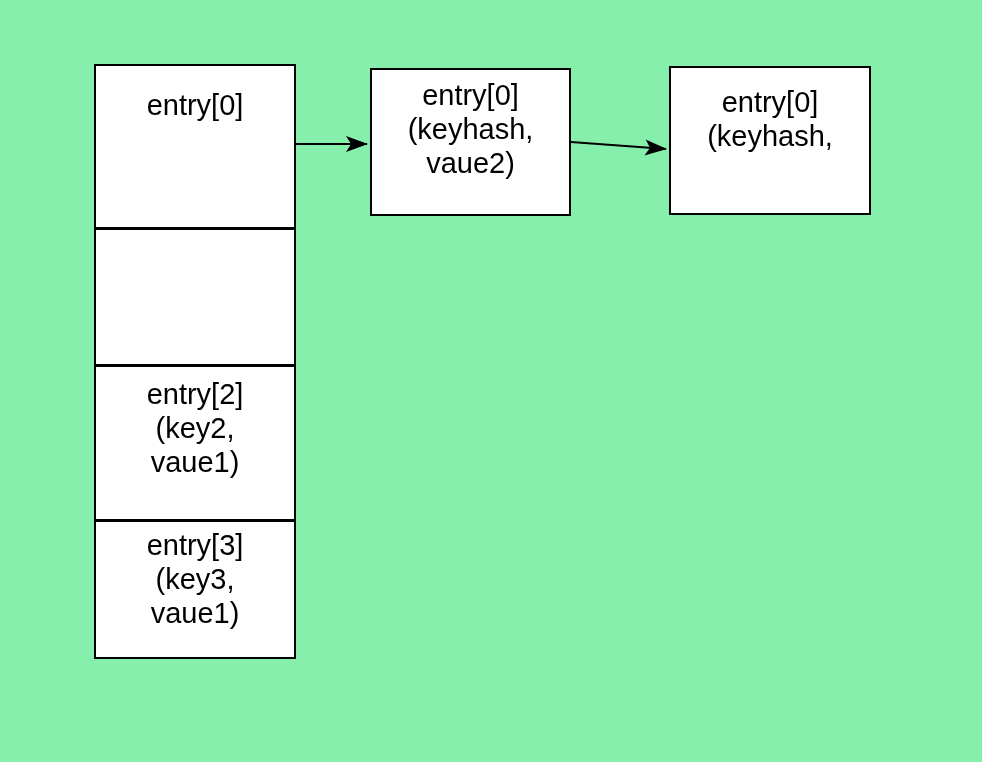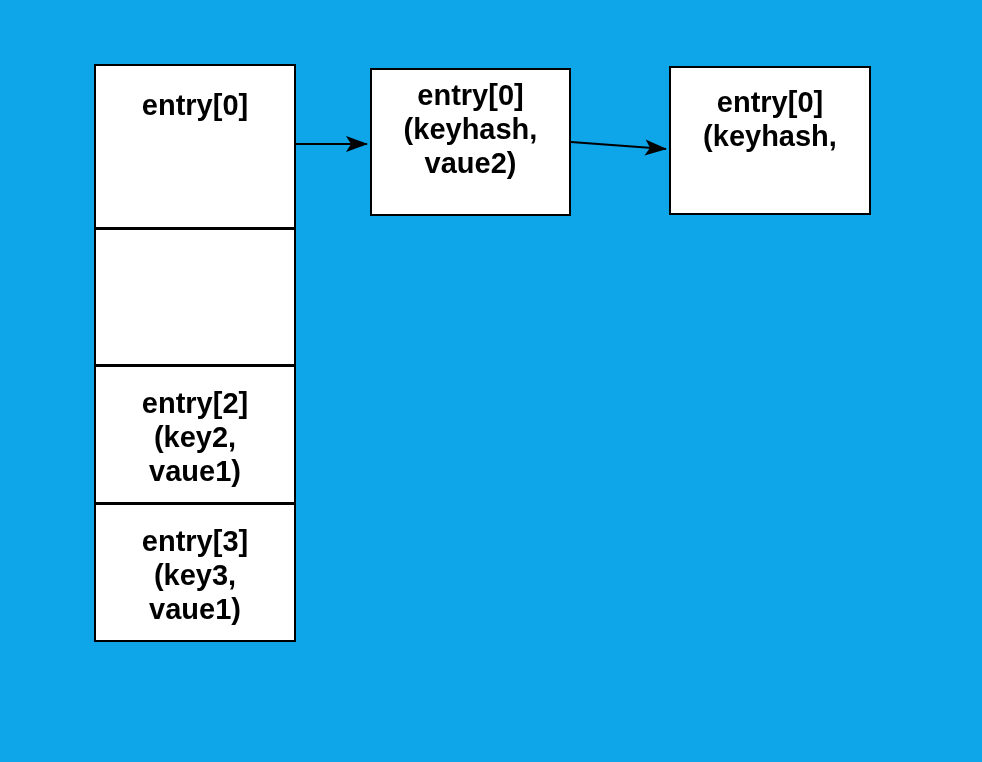--- a/index.html
+++ b/index.html
@@ -4,25 +4,24 @@
 <style>
   html, body {
     margin: 0;
     padding: 0;
     background: #ffffff;
   }
   .canvas {
     position: relative;
     width: 982px;
     height: 762px;
-    background: #0ea5e9;
+    background: #86efac;
     font-family: "Liberation Sans", sans-serif;
     color: #000000;
     overflow: hidden;
-    font-weight: bold;
   }
   .bucket-column {
     position: absolute;
     left: 94px;
     top: 64px;
     width: 202px;
   }
   .cell {
     box-sizing: border-box;
     width: 202px;
@@ -31,22 +30,22 @@
     display: flex;
     flex-direction: column;
     align-items: center;
     text-align: center;
     font-size: 29px;
     line-height: 34px;
   }
   .cell + .cell { margin-top: -1px; }
   .cell-0 { height: 165px; padding-top: 22px; }
   .cell-1 { height: 138px; }
-  .cell-2 { height: 139px; padding-top: 19px; }
-  .cell-3 { height: 139px; padding-top: 19px; }
+  .cell-2 { height: 156px; padding-top: 10px; }
+  .cell-3 { height: 139px; padding-top: 6px; }
   .node {
     position: absolute;
     box-sizing: border-box;
     border: 2px solid #000000;
     background: #ffffff;
     display: flex;
     flex-direction: column;
     align-items: center;
     text-align: center;
     font-size: 29px;

